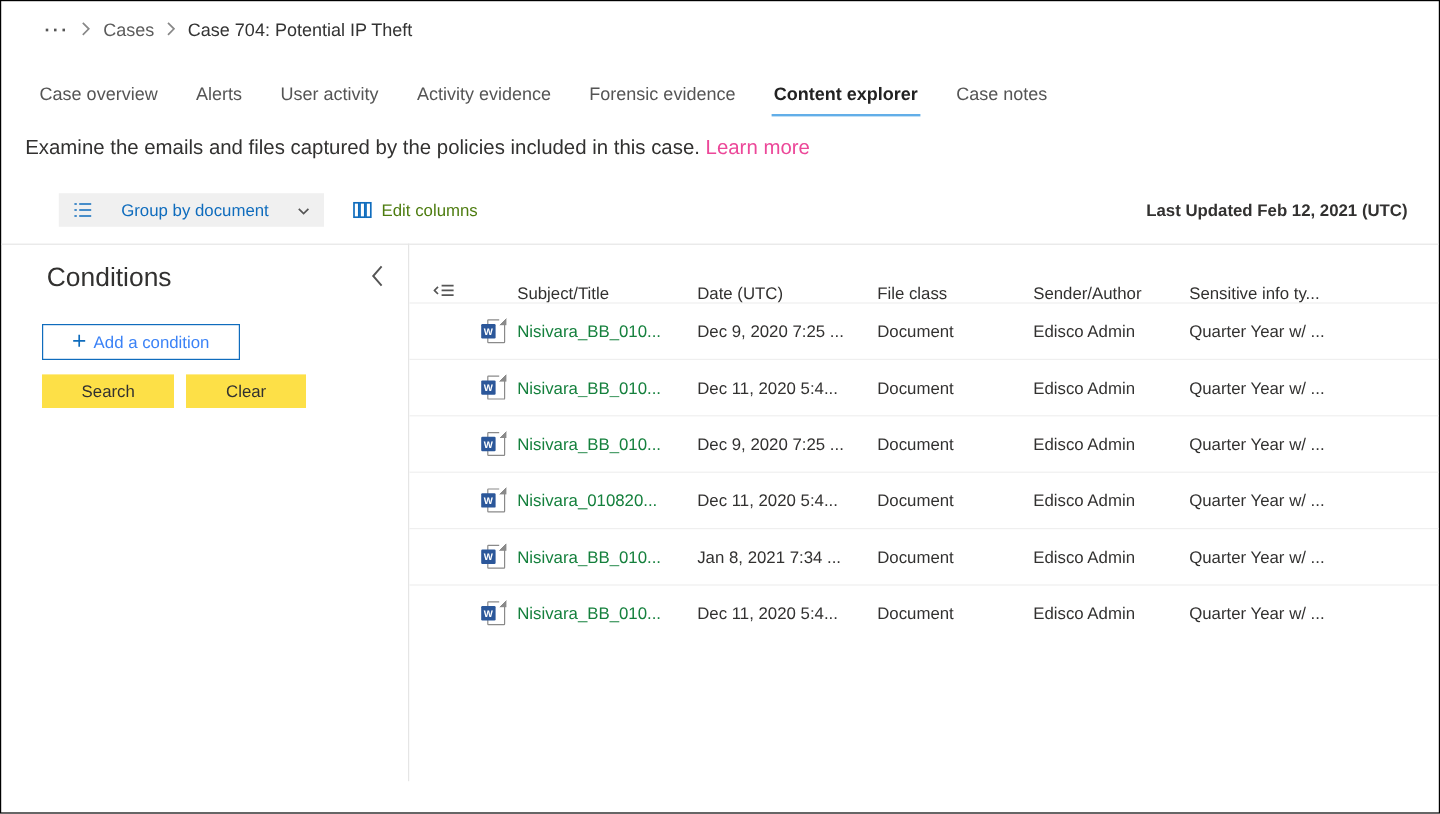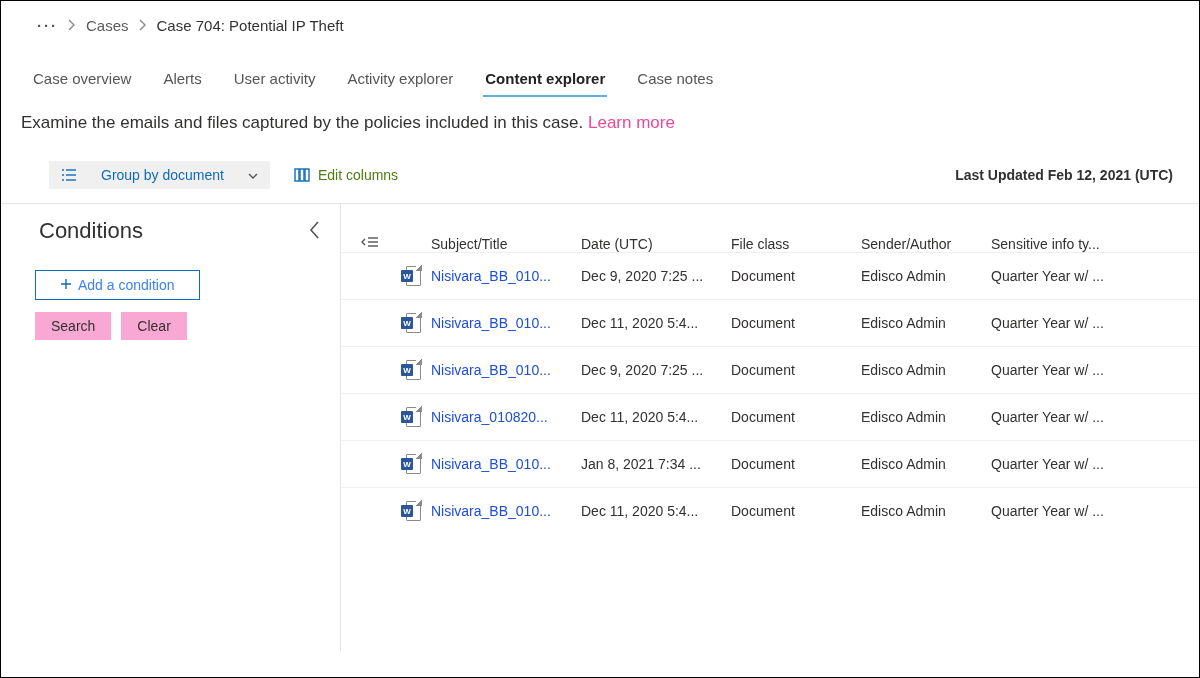--- a/index.html
+++ b/index.html
@@ -32,28 +32,28 @@
   .blue-icon { display:inline-flex; }
 
   
   .split { display:flex; margin-top:14px; height: calc(100% - 228px); }
   .sidebar { width:340px; border-top:1px solid #e5e5e5; border-right:1px solid #e5e5e5; padding:0; }
   .side-head{ display:flex; align-items:center; justify-content:space-between; padding:14px 18px 8px 38px;}
   .side-title{ font-size:22px; }
   .collapse-btn{ cursor:pointer; }
   .add-cond { display:inline-flex; align-items:center; gap:6px; border:1px solid #0f6cbd; color:#3b82f6; padding:6px 24px; margin:18px 0 12px 34px; cursor:pointer; font-size:14px;justify-content:center;}
   .cond-actions{ display:flex; gap:10px; margin-left:34px;}
-  .pill-btn { background:#f9a8d4; padding:6px 16px; cursor:pointer;}
+  .pill-btn { background:#fde047; padding:6px 33px; cursor:pointer;}
 
   
   .table-wrap { flex:1; border-top:1px solid #e5e5e5; overflow:hidden;}
   .thead { display:flex; align-items:flex-end; height:48px; padding:0 8px 0 20px; color:#333; font-size:14px;}
   .trow  { display:flex; align-items:center; height:47px; padding:0 8px 0 20px; border-top:1px solid #efefef; font-size:14px;}
   .c-ico { width:70px; display:flex; justify-content:flex-end; align-items:center; gap:6px; padding-right:10px;}
-  .c-title{ width:150px; white-space:nowrap; overflow:hidden; text-overflow:ellipsis; padding-right:8px; color:#1d4ed8;}
+  .c-title{ width:150px; white-space:nowrap; overflow:hidden; text-overflow:ellipsis; padding-right:8px; color:#15803d;}
   .c-date { width:150px; white-space:nowrap; overflow:hidden; text-overflow:ellipsis; padding-right:8px;}
   .c-class{ width:130px; }
   .c-author{ width:130px;}
   .c-sens  { flex:1; white-space:nowrap; overflow:hidden; text-overflow:ellipsis;}
   .thead .c-title,.thead .c-date,.thead .c-class,.thead .c-author,.thead .c-sens{ font-weight:400; color:#323130;}
   .th-collapse { width:70px; display:flex; justify-content:flex-start; }
   .th-collapse svg{ cursor:pointer; }
 
   
   .word-icon{ display:inline-block; width:18px; height:20px; position:relative;}
@@ -79,21 +79,22 @@
           <path d="M1 1l5 5-5 5" fill="none" stroke="#888" stroke-width="1.4"></path>
         </svg>
     </span>
     <span class="bc-item bc-active">Case 704: Potential IP Theft</span>
   </div>
 
   <div class="tabs">
     <div class="tab">Case overview</div>
     <div class="tab">Alerts</div>
     <div class="tab">User activity</div>
-    <div class="tab">Activity explorer</div>
+    <div class="tab">Activity evidence</div>
+    <div class="tab">Forensic evidence</div>
     <div class="tab active">Content explorer</div>
     <div class="tab">Case notes</div>
   </div>
 
   <div class="desc">
     <span>Examine the emails and files captured by the policies included in this case. </span><a>Learn more</a>
   </div>
 
   <div class="toolbar">
     <div class="toolbar-left">

